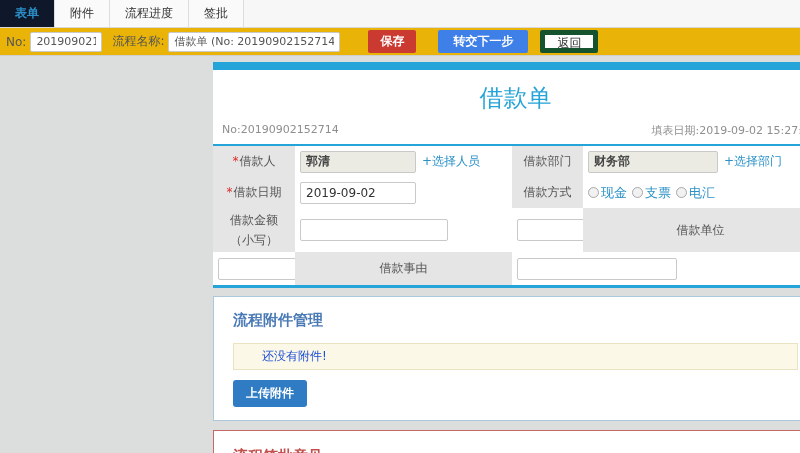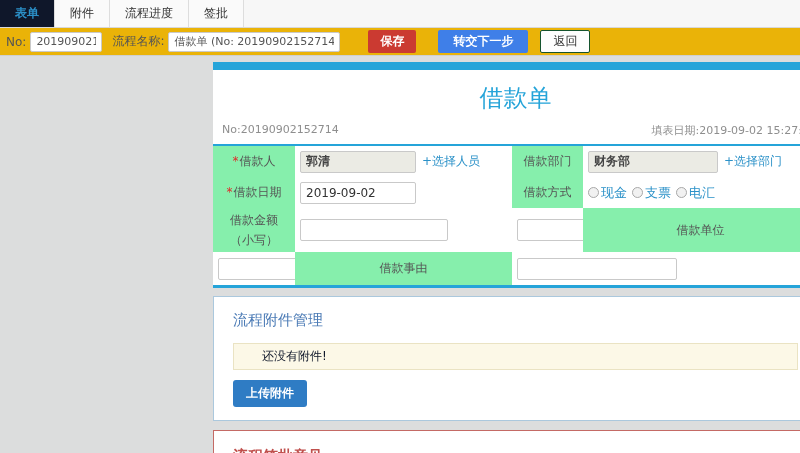--- a/index.html
+++ b/index.html
@@ -26,52 +26,52 @@
   }
   .cmdbar label { margin-right:4px; white-space:nowrap; }
   .tin { height:20px; border:1px solid #c9c9c9; border-radius:2px; font-size:11px; color:#555; padding:0 5px;
          font-family:"DejaVu Sans", sans-serif; }
   .tin.no { width:72px; }
   .tin.pname { width:172px; }
   .btn { border:none; border-radius:2px; font-size:12px; font-weight:bold; height:23px; padding:0 12px;
          cursor:pointer; font-family:"DejaVu Sans", sans-serif; white-space:nowrap; }
   .btn-red { background:#cb3a31; color:#fff; margin-left:28px; }
   .btn-blue { background:#3f7fe8; color:#fff; margin-left:22px; padding:0 15px; }
-  .btn-plain { background:#fdfdfd; color:#333; border:1px solid #14532d; margin-left:12px; font-weight:normal; }
+  .btn-plain { background:#fdfdfd; color:#333; border:5px solid #14532d; margin-left:12px; font-weight:normal; }
 
   
   .main { position:absolute; left:213px; top:62px; width:605px; }
 
   .card-form { background:#fff; border-bottom:3px solid #25a4d9; }
   .topbar { height:8px; background:#25a4d9; }
   .ftitle { text-align:center; font-size:24px; color:#25a4d9; padding:12px 0 9px; }
   .meta { display:flex; justify-content:space-between; font-size:11px; color:#8e8e8e;
           padding:0 9px 6px; border-bottom:2px solid #25a4d9; }
 
   .fgrid { display:grid; grid-template-columns:82px 217px 71px auto;
            grid-template-rows:31px 31px 44px 33px; align-items:center; }
-  .fl { background:#86efac; align-self:stretch; display:flex; align-items:center; justify-content:center;
+  .fl { background:#e5e5e5; align-self:stretch; display:flex; align-items:center; justify-content:center;
         font-size:12px; color:#555; text-align:center; padding:2px 6px; line-height:1.7; }
   .fv { padding-left:5px; display:flex; align-items:center; font-size:12px; align-self:stretch; }
   .req { color:#e02b2b; margin-right:1px; }
   .inp { height:22px; border:1px solid #c9c9c9; border-radius:2px; font-size:12px; padding:0 5px; color:#333;
          background:#fff; font-family:"DejaVu Sans", sans-serif; }
   .inp.ro { background:#ebebe4; font-weight:bold; color:#444; }
   .w116{width:116px} .w130{width:130px} .w148{width:148px} .w160{width:160px}
   .lnk { color:#2b91c8; font-size:12px; margin-left:6px; text-decoration:none; white-space:nowrap; }
   .radios { display:flex; align-items:center; }
   .radio { display:flex; align-items:center; margin-right:5px; color:#2b91c8; font-size:13px; cursor:default; }
   .rdot { width:11px; height:11px; border-radius:50%; border:1px solid #a8a8a8; background:#f1f1f1;
           margin-right:2px; display:inline-block; }
 
   
   .card-att { margin-top:8px; background:#fff; border:1px solid #abc8dd; padding:14px 19px 13px; }
-  .att-title { color:#4a7ab5; font-size:15px; font-weight:normal; }
+  .att-title { color:#4a7ab5; font-size:15px; font-weight:bold; }
   .alert { margin-top:13px; background:#fcf8e7; border:1px solid #eae3c3; height:27px; line-height:25px;
-           padding-left:28px; font-size:12px; color:#0f172a; }
+           padding-left:28px; font-size:12px; color:#1d4ed8; }
   .btn-upload { margin-top:10px; background:#2f7cc4; color:#fff; font-size:12px; font-weight:bold;
                 padding:5px 13px; border:none; border-radius:3px; cursor:pointer;
                 font-family:"DejaVu Sans", sans-serif; }
 
   
   .card-app { margin-top:9px; background:#fff; border:1px solid #c46a65; padding:16px 19px; height:130px; }
   .app-title { color:#c0504d; font-size:15px; font-weight:bold; }
 </style>
 </head>
 <body>

